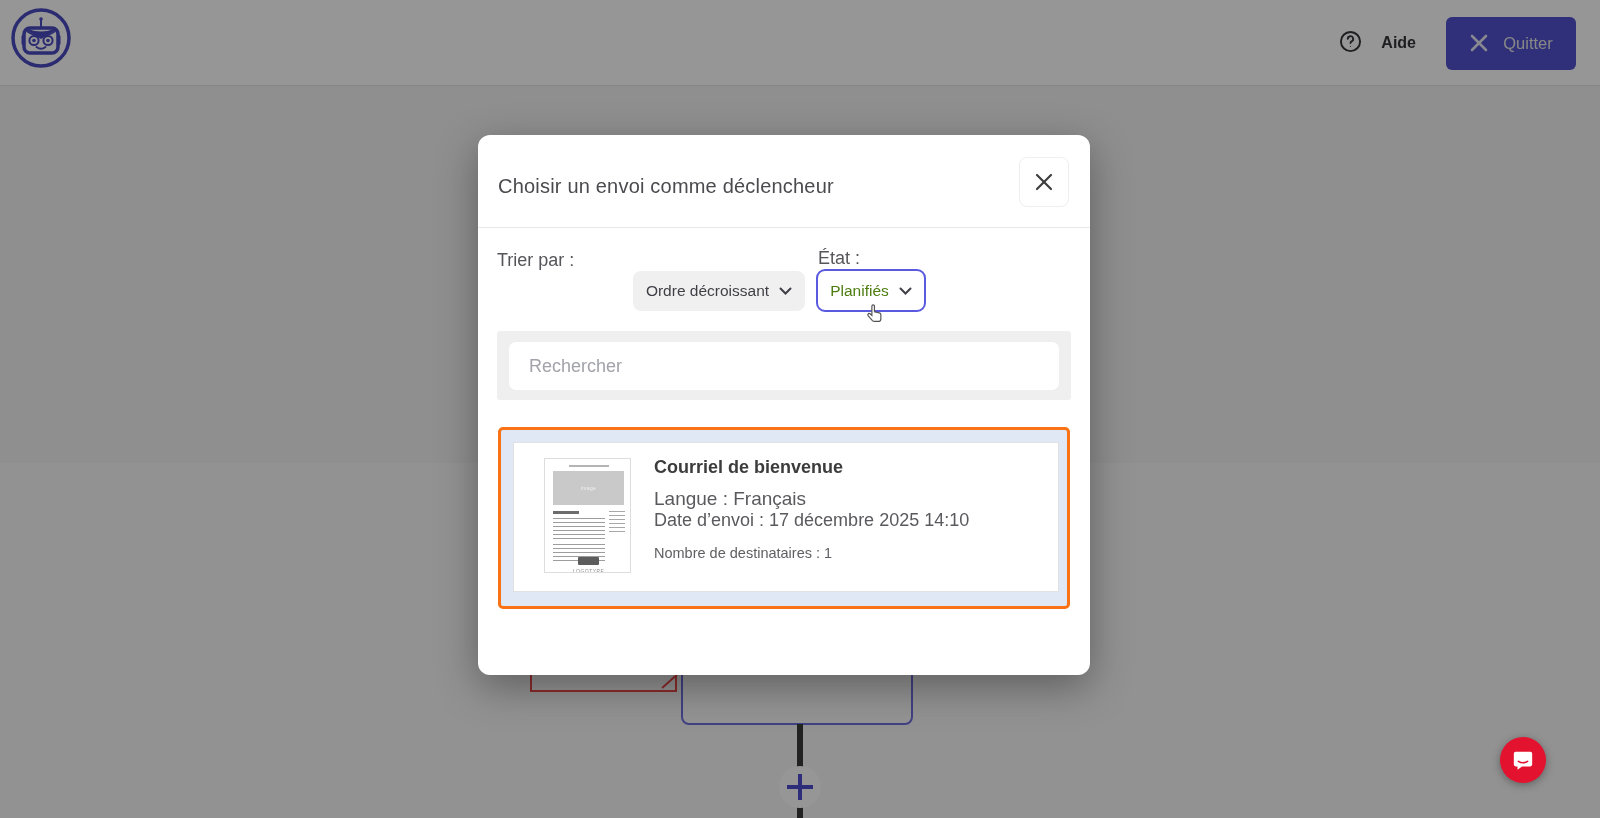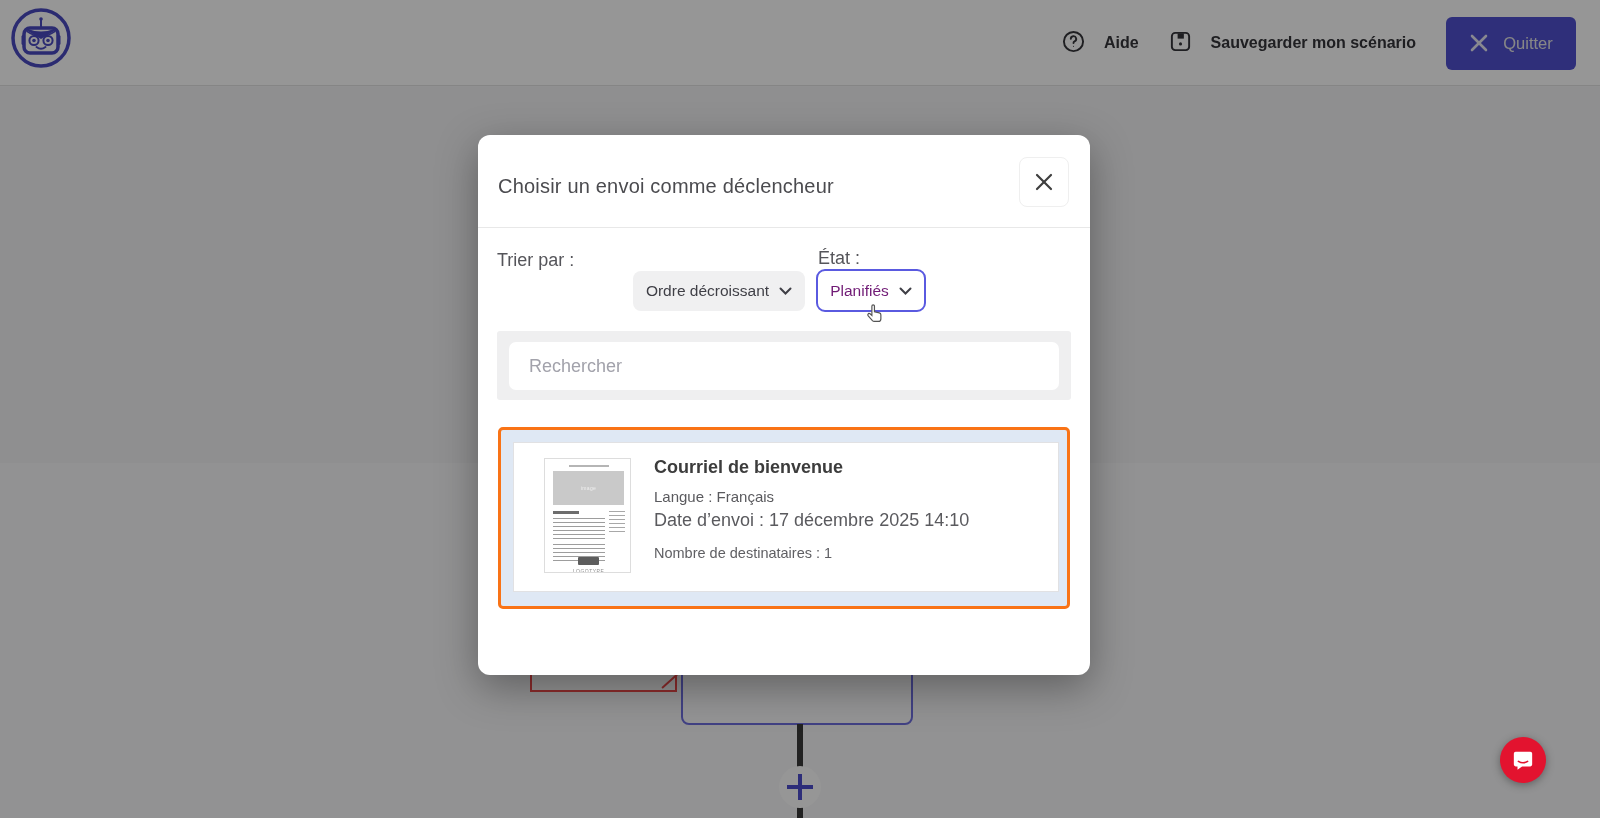--- a/index.html
+++ b/index.html
@@ -71,21 +71,21 @@
     position:absolute; top:136px; height:40px; border:none; border-radius:8px;
     background:#f0f0f1; display:flex; align-items:center; justify-content:center; gap:10px;
     font-size:15.5px; color:#3f3f46; font-family:inherit; cursor:pointer;
   }
   .pill-sort-field { left:19px;  width:132px; }
   .pill-sort-order { left:155px; width:172px; }
   .pill-state {
     position:absolute; left:338px; top:134px; width:110px; height:43px;
     background:#ffffff; border:2px solid #5a5ae0; border-radius:9px;
     display:flex; align-items:center; justify-content:center; gap:10px;
-    font-size:15.5px; color:#701a75; font-family:inherit; cursor:pointer;
+    font-size:15.5px; color:#4d7c0f; font-family:inherit; cursor:pointer;
   }
   .chev { width:13px; height:8px; flex:0 0 auto; }
 
   .search-band { position:absolute; left:19px; top:196px; width:574px; height:69px; background:#efeff0; border-radius:3px; }
   .search-input {
     position:absolute; left:12px; top:11px; width:550px; height:48px;
     border:none; border-radius:7px; background:#ffffff; font-family:inherit;
     font-size:18px; color:#333; padding:0 20px; outline:none;
   }
   .search-input::placeholder { color:#a2a2ab; }
@@ -112,21 +112,21 @@
   .thumb-p1 { position:absolute; left:8px; top:59px; width:52px; height:22px;
     background:repeating-linear-gradient(#9d9d9d 0 1.5px, transparent 1.5px 4px); }
   .thumb-p2 { position:absolute; left:8px; top:85px; width:52px; height:20px;
     background:repeating-linear-gradient(#9d9d9d 0 1.5px, transparent 1.5px 4px); }
   .thumb-side { position:absolute; left:64px; top:52px; width:16px; height:24px;
     background:repeating-linear-gradient(#a8a8a8 0 1.5px, transparent 1.5px 4px); }
   .thumb-btn { position:absolute; left:33px; top:98px; width:21px; height:8px; background:#5d5d5d; border-radius:1px; }
   .thumb-logo { position:absolute; left:0; top:109px; width:87px; text-align:center;
     font-size:5px; color:#8d8d8d; letter-spacing:0.5px; }
   .mail-title { position:absolute; left:140px; top:14px; font-size:18px; font-weight:700; color:#3c3c3c; }
-  .mail-meta1 { position:absolute; left:140px; top:45px;  font-size:15px; color:#5a5a5e; }
+  .mail-meta1 { position:absolute; left:140px; top:45px;  font-size:19px; color:#5a5a5e; }
   .mail-meta2 { position:absolute; left:140px; top:67px;  font-size:18px; color:#5a5a5e; }
   .mail-meta3 { position:absolute; left:140px; top:102px; font-size:14.5px; color:#5f5f63; }
 
   
   .cursor { position:absolute; left:864px; top:303px; width:22px; height:24px; z-index:4; }
 
   
   .intercom {
     position:absolute; left:1500px; top:737px; width:46px; height:46px; border-radius:50%;
     background:#e3132f; z-index:5; display:flex; align-items:center; justify-content:center;
@@ -158,30 +158,20 @@
     <div class="header-link">
       <span>
         <svg width="23" height="23" viewBox="0 0 24 24" fill="none" stroke="#35353a" stroke-width="2">
           <circle cx="12" cy="12" r="10"></circle>
           <path d="M9.2 9.2 a2.8 2.8 0 1 1 3.9 2.6 c-.8.35-1.1.9-1.1 1.8" stroke-linecap="round"></path>
           <circle cx="12" cy="17" r="0.6" fill="#35353a" stroke="none"></circle>
         </svg>
       </span>
       <span>Aide</span>
     </div>
-    <div class="header-link">
-      <span>
-        <svg width="23" height="23" viewBox="0 0 24 24" fill="none" stroke="#35353a" stroke-width="2">
-          <rect x="3" y="3" width="18" height="18" rx="3.5"></rect>
-          <rect x="9" y="3.5" width="6.5" height="5.5" fill="#35353a" stroke="none"></rect>
-          <circle cx="12" cy="14.5" r="1.6" fill="#35353a" stroke="none"></circle>
-        </svg>
-      </span>
-      <span>Sauvegarder mon scénario</span>
-    </div>
     <button class="quit-btn">
       <span style="display:flex;">
         <svg width="20" height="20" viewBox="0 0 20 20" stroke="#e8e8f5" stroke-width="2.6" stroke-linecap="round">
           <line x1="3" y1="3" x2="17" y2="17"></line>
             <line x1="17" y1="3" x2="3" y2="17"></line>
         </svg>
       </span>
       <span>Quitter</span>
     </button>
   </div>

